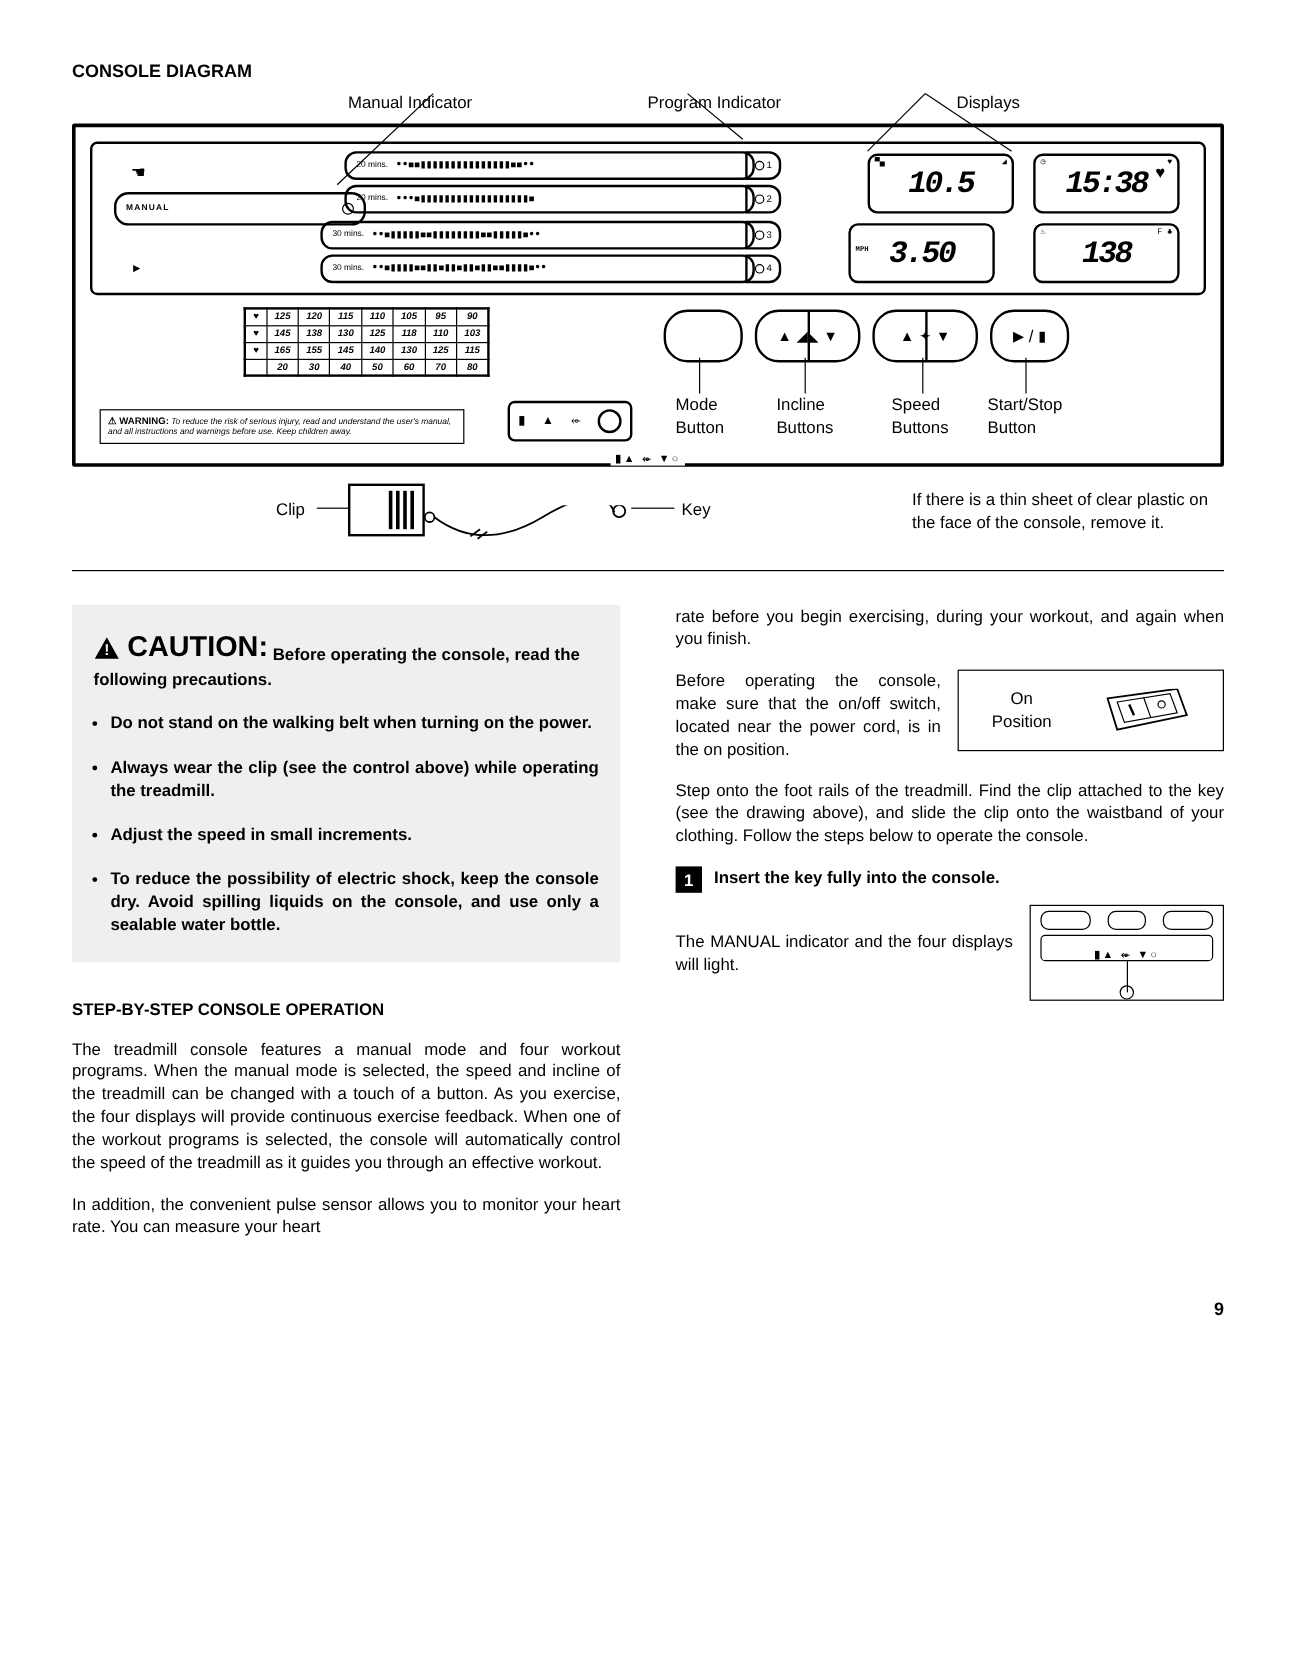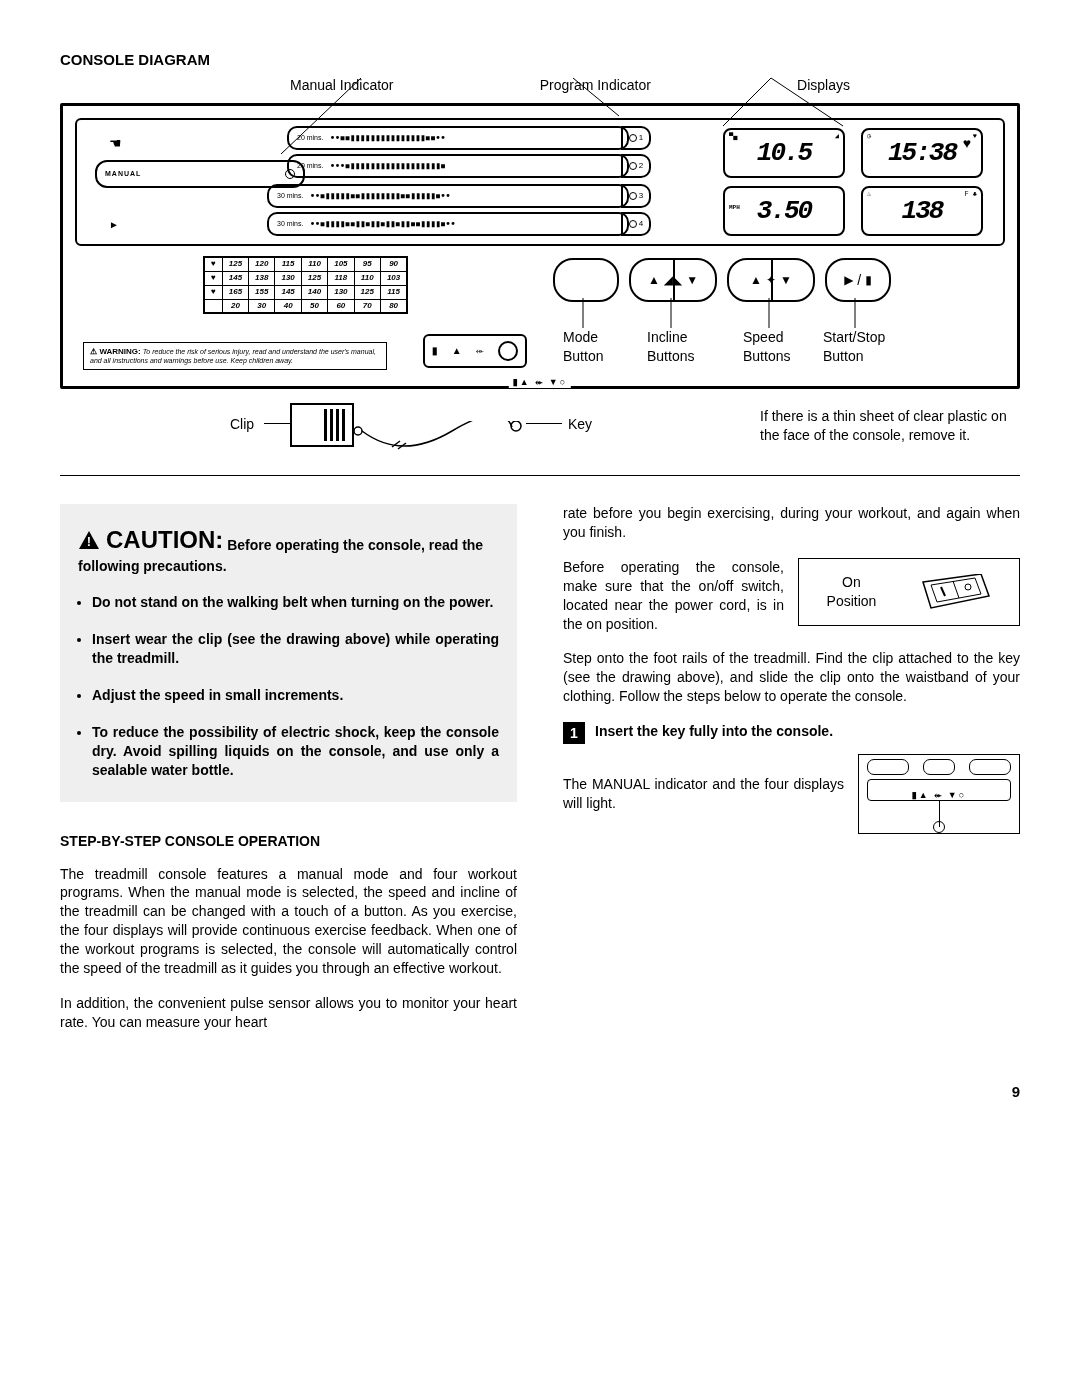--- a/index.html
+++ b/index.html
@@ -183,21 +183,21 @@
     <div class="lcd" style="top:8px; right:158px;">
       <span class="tiny tl">▀▄</span>
       <span class="tiny tr">◢</span>
       <span>10.5</span>
     </div>
     <div class="lcd" style="top:8px; right:20px;">
       <span class="tiny tl">◷</span>
       <span class="tiny tr">♥</span>
       <span>15:38</span>
     </div>
-    <div class="lcd" style="top:66px; right:158px;text-align:right;">
+    <div class="lcd" style="top:66px; right:174px;text-align:right;">
       <span class="ml">MPH</span>
       <span>3.50</span>
     </div>
     <div class="lcd" style="top:66px; right:20px;">
       <span class="tiny tl">♨</span>
       <span class="tiny tr">F ♣</span>
       <span>138</span>
     </div>
   </div>
 
@@ -330,21 +330,21 @@
                 <polygon points="11,1 21,19 1,19" fill="#000"></polygon>
                 <text x="11" y="16" text-anchor="middle" fill="#efefef" font-size="13" font-weight="bold" font-family="Arial">!</text>
               </svg>
           </span>
           <span>CAUTION:</span>
         </span>
         <span>Before operating the console, read the following precautions.</span>
       </div>
       <ul>
           <li>Do not stand on the walking belt when turning on the power.</li>
-          <li>Insert wear the clip (see the drawing above) while operating the treadmill.</li>
+          <li>Always wear the clip (see the control above) while operating the treadmill.</li>
           <li>Adjust the speed in small increments.</li>
           <li>To reduce the possibility of electric shock, keep the console dry. Avoid spilling liquids on the console, and use only a sealable  water bottle.</li>
         </ul>
     </div>
 
     <div class="subhdr">STEP-BY-STEP CONSOLE OPERATION</div>
     <p>The treadmill console features a manual mode and four workout programs. When the manual mode is selected, the speed and incline of the treadmill can be changed with a touch of a button. As you exercise, the four displays will provide continuous exercise feedback. When one of the workout programs is selected, the console will automatically control the speed of the treadmill as it guides you through an effective workout.</p>
     <p>In addition, the convenient pulse sensor allows you to monitor your heart rate. You can measure your heart</p>
   </div>
 

